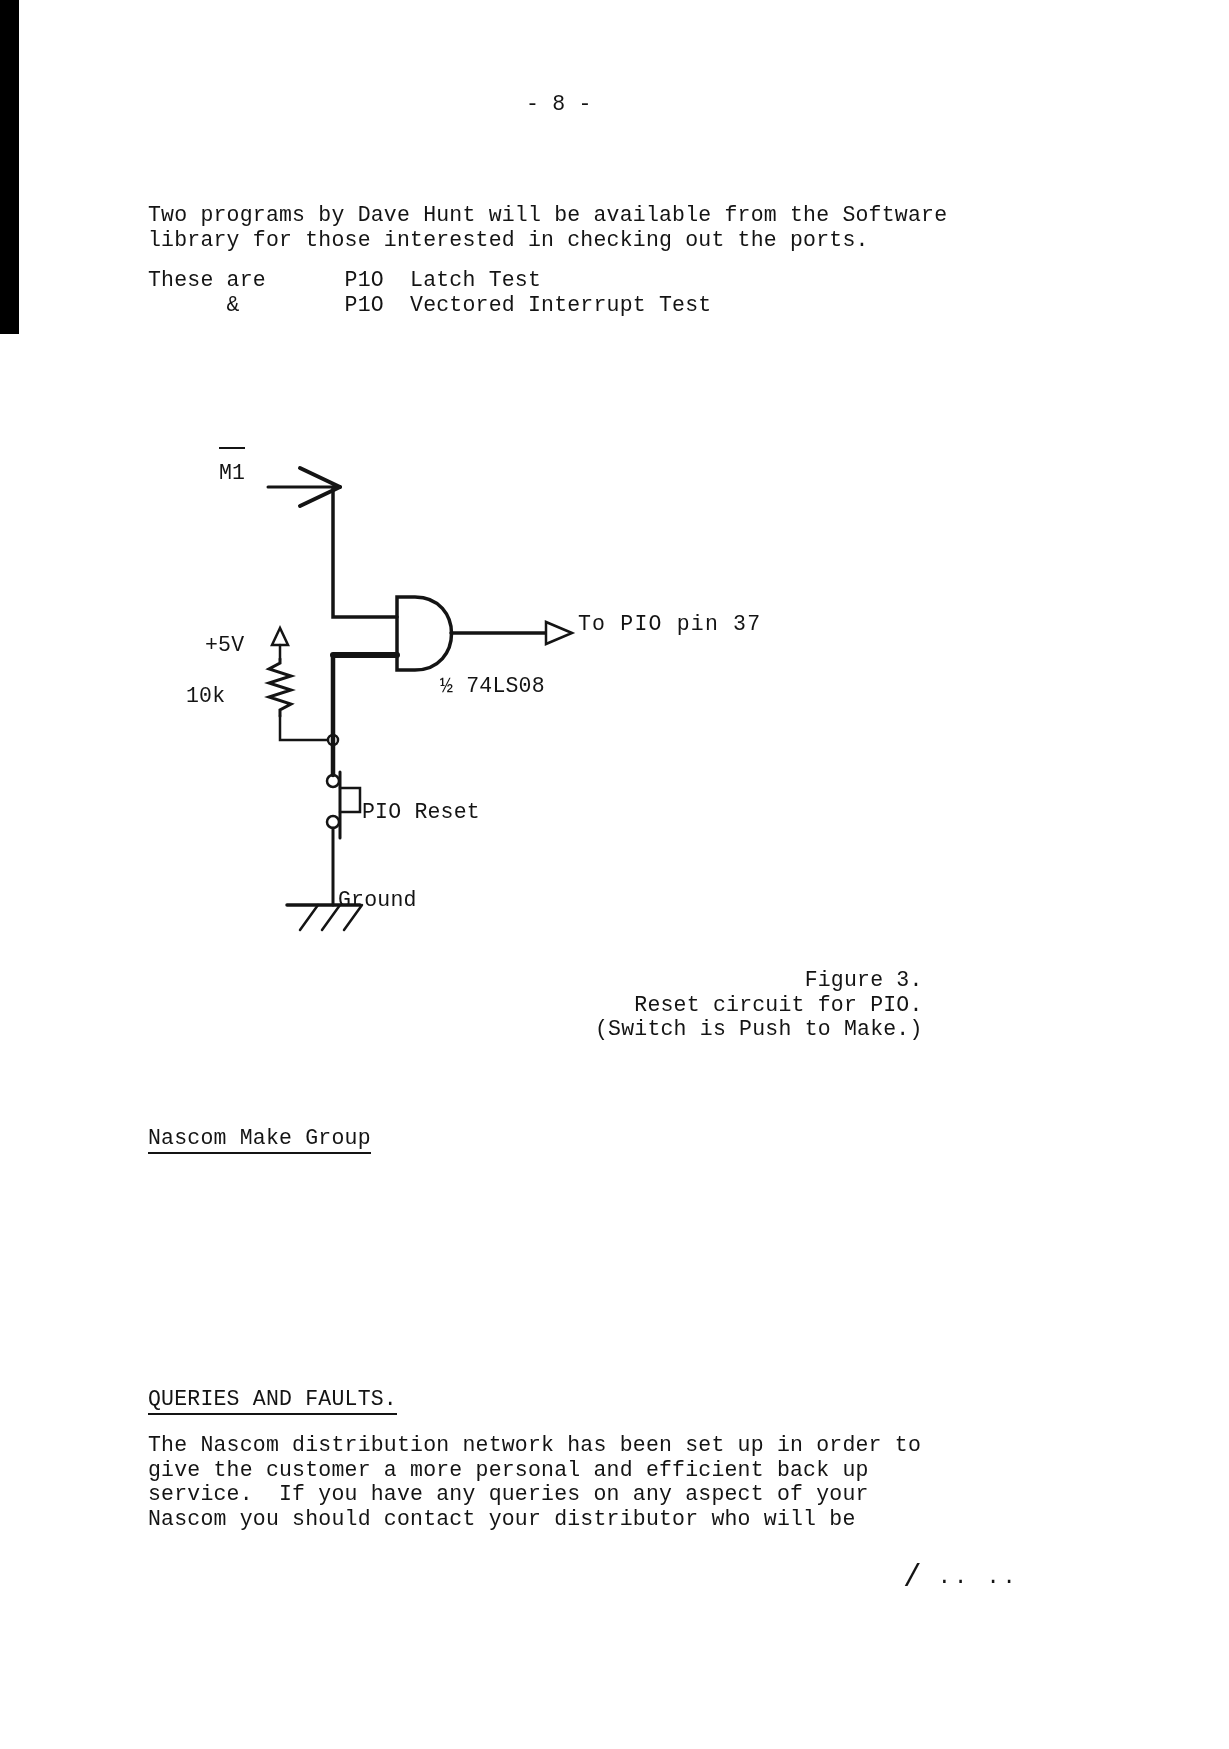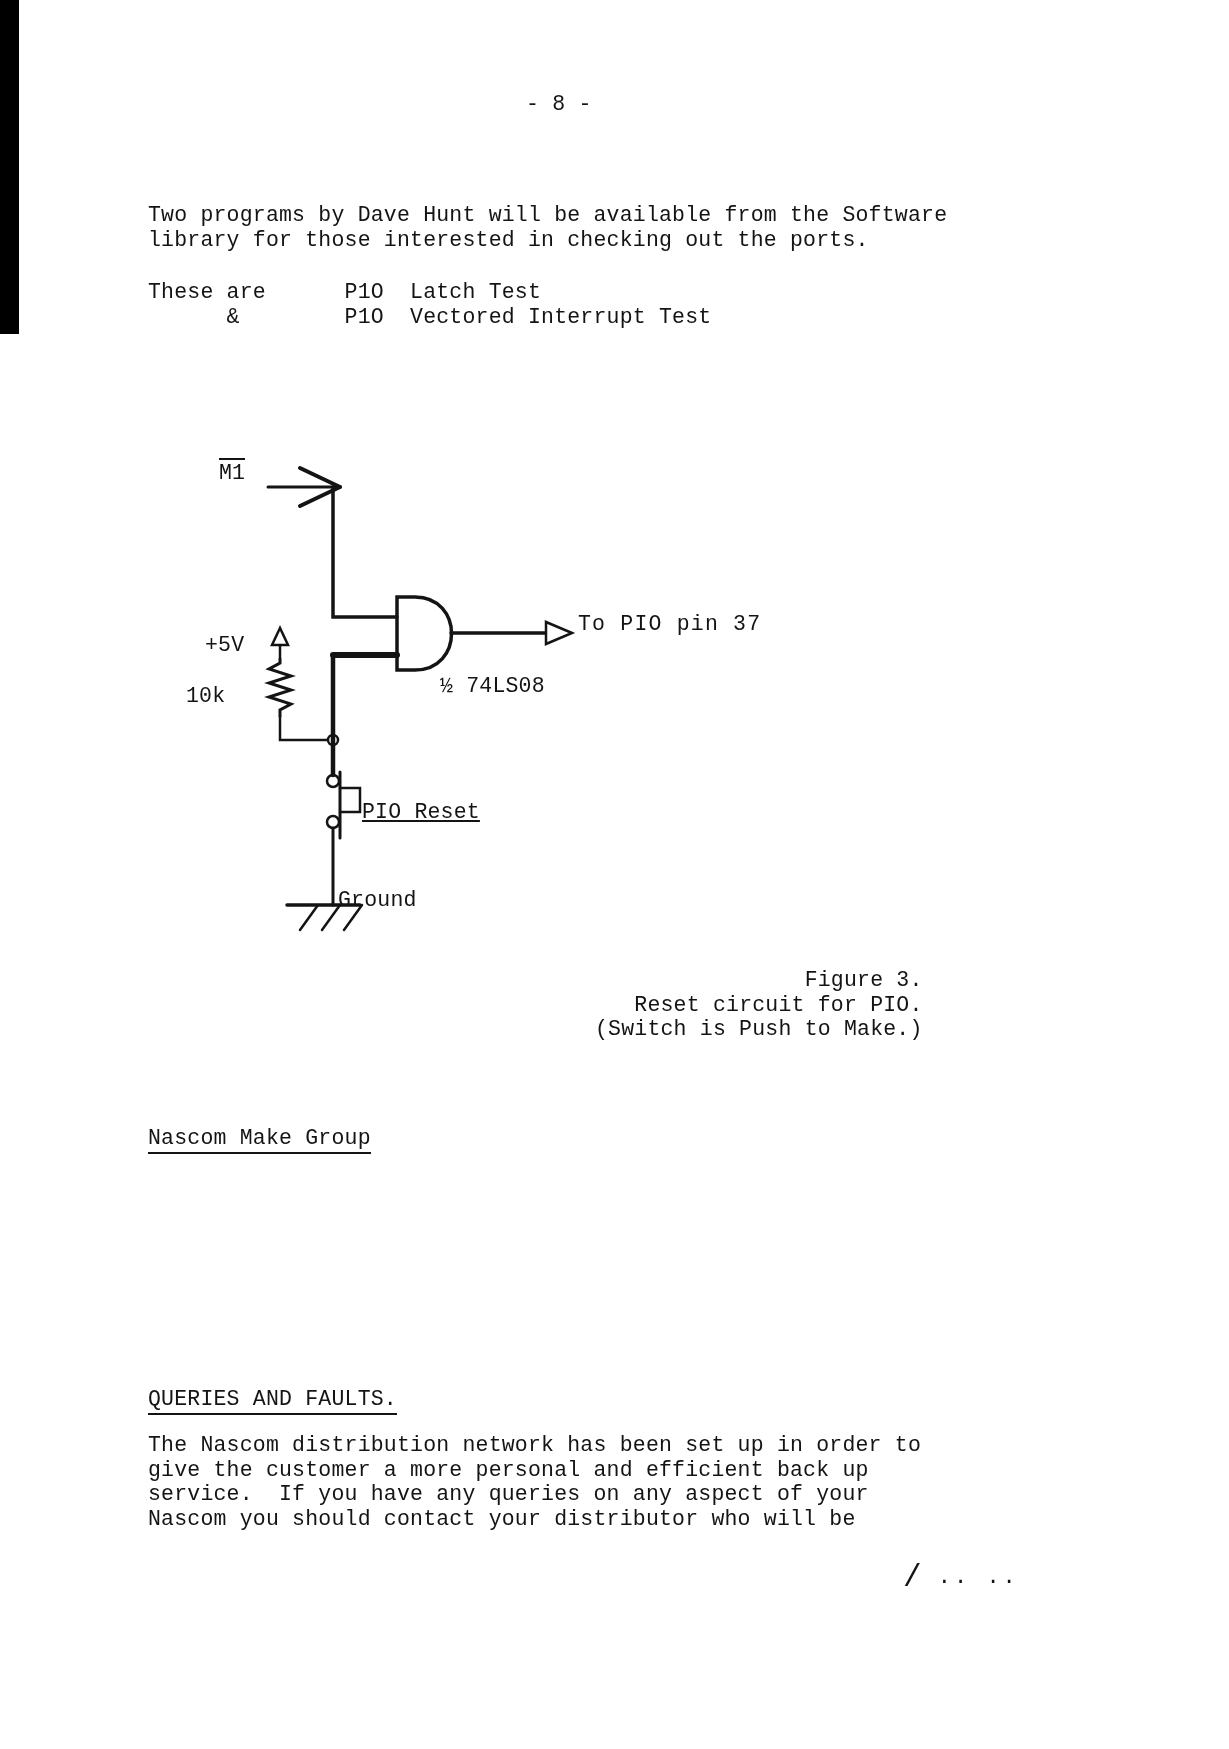--- a/index.html
+++ b/index.html
@@ -22,38 +22,38 @@
     border-bottom:2px solid #141414;
     padding-bottom:1px;
     display:inline-block;
   }
   .corner-bar{
     position:absolute;left:0;top:0;width:19px;height:334px;
     background:#000;
   }
   .overline{
     border-top:2px solid #141414;
-    padding-top:1px;
+    padding-top:12px;
   }
   .diagram-svg{position:absolute;left:180px;top:440px;}
   .cont-slash{font-size:31px;}
   .cont-dots{font-size:22px;letter-spacing:3px;margin-left:16px;vertical-align:3px;}
 </style>
 </head>
 <body>
 
 <div class="page">
 
   <div class="corner-bar"></div>
 
   <div class="txt" style="left:526px;top:92px;">- 8 -</div>
 
   <div class="txt" style="left:148px;top:203px;">Two programs by Dave Hunt will be available from the Software
 library for those interested in checking out the ports.</div>
-  <div class="txt" style="left:148px;top:268px;margin-top:12px;">These are      P1O  Latch Test
+  <div class="txt" style="left:148px;top:268px;">These are      P1O  Latch Test
       &amp;        P1O  Vectored Interrupt Test</div>
 
   <svg class="diagram-svg" width="620" height="500" viewBox="0 0 620 500">
     <g stroke="#141414" fill="none" stroke-linecap="round">
 
       <line x1="88" y1="47" x2="157" y2="47" stroke-width="3"></line>
 
       <line x1="120" y1="28" x2="160" y2="47" stroke-width="4"></line>
       <line x1="120" y1="66" x2="160" y2="47" stroke-width="4"></line>
 
@@ -91,21 +91,21 @@
       <line x1="142" y1="490" x2="160" y2="465" stroke-width="2.5"></line>
       <line x1="164" y1="490" x2="182" y2="465" stroke-width="2.5"></line>
     </g>
   </svg>
 
   <div class="txt" style="left:219px;top:461px;"><span class="overline">M1</span></div>
   <div class="txt" style="left:578px;top:612px;letter-spacing:1.2px;">To PIO pin 37</div>
   <div class="txt" style="left:432px;top:674px;margin-left:8px;">½ 74LS08</div>
   <div class="txt" style="left:205px;top:633px;">+5V</div>
   <div class="txt" style="left:186px;top:684px;">10k</div>
-  <div class="txt" style="left:362px;top:800px;text-decoration:underline;">PIO Reset</div>
+  <div class="txt" style="left:362px;top:800px;">PIO Reset</div>
   <div class="txt" style="left:338px;top:888px;">Ground</div>
 
   <div class="txt" style="left:595px;top:968px;text-align:right;">    Figure 3.
 Reset circuit for PIO.
 (Switch is Push to Make.)</div>
 
   <div class="txt" style="left:148px;top:1126px;"><span class="heading">Nascom Make Group</span></div>
 
   <div class="txt" style="left:148px;top:1387px;"><span class="heading">QUERIES AND FAULTS.</span></div>
   <div class="txt" style="left:148px;top:1433px;">The Nascom distribution network has been set up in order to

